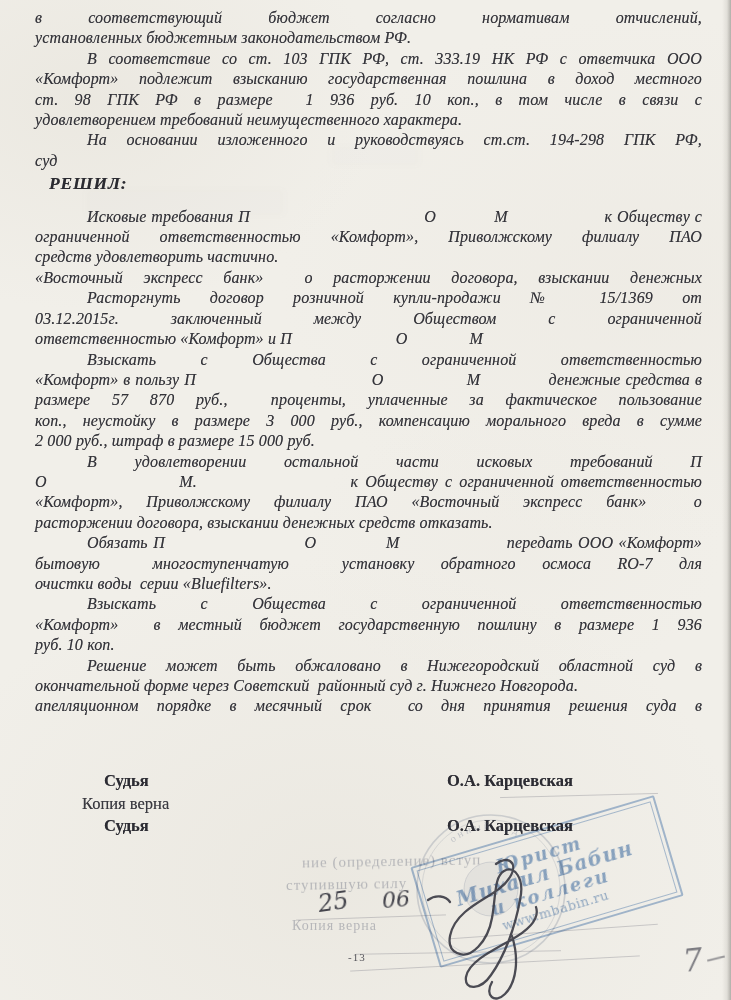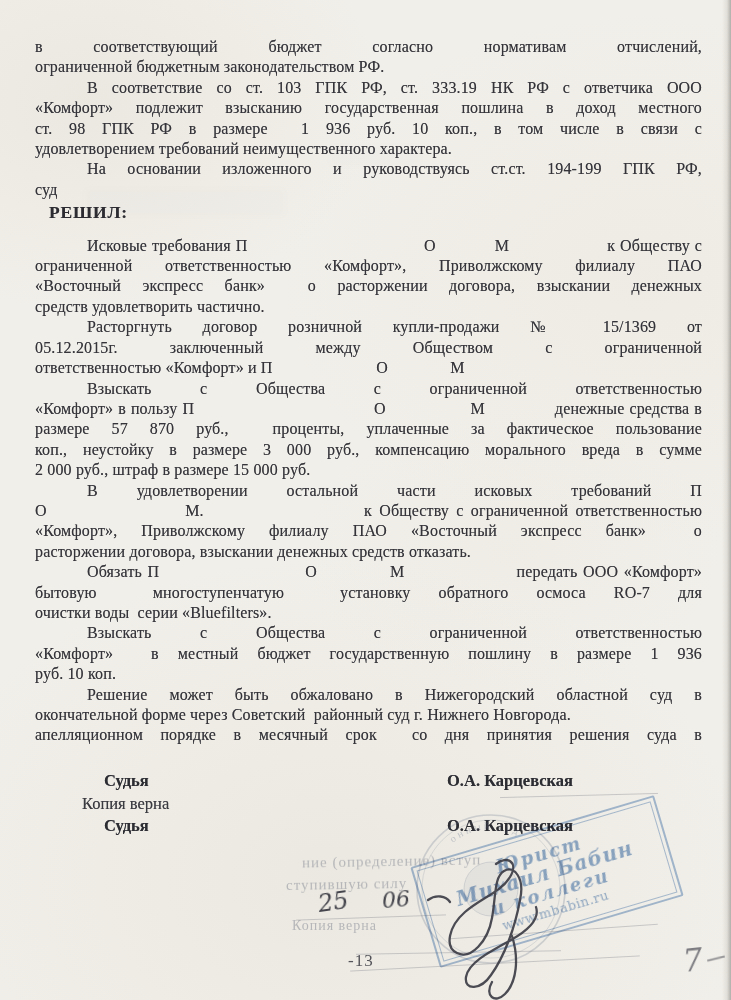--- a/index.html
+++ b/index.html
@@ -12,23 +12,24 @@
       radial-gradient(ellipse 300px 200px at 70% 55%, rgba(236,233,226,.4), transparent 70%),
       #f1efe9;
     font-family:"Liberation Serif", serif;
   }
   .page::after { 
     content:""; position:absolute; top:0; right:0; width:9px; height:100%;
     background:linear-gradient(to right, rgba(0,0,0,0), rgba(110,106,98,.12) 55%, rgba(80,78,72,.4));
     pointer-events:none;
   }
   .bodytext {
-    position:absolute; left:35px; top:37px; width:667px;
+    position:absolute; left:35px; top:8px; width:667px;
     font-size:16px; color:#34343a; letter-spacing:.15px;
     text-shadow:0 0 .5px rgba(52,52,60,.55);
+    font-style:italic;
   }
   .ln { line-height:20.4px; text-align:justify; text-align-last:justify; white-space:normal; }
   .ln.end { text-align-last:left; }
   .ln.ind { padding-left:52px; }
   .heading {
     line-height:20.4px; margin:2px 0 13px; text-align:left; font-weight:bold;
     font-size:17.5px; letter-spacing:.8px; color:#2b2b31; transform:translateX(14px);
   }
   .sig { position:absolute; font-size:16.5px; font-weight:bold; color:#2c2c33; text-shadow:0 0 .5px rgba(44,44,51,.55); }
   .plain { font-weight:normal; color:#3a3a41; }
@@ -52,48 +53,48 @@
     font-family:"DejaVu Serif", serif; font-style:italic; font-weight:bold;
     color:rgba(116,153,198,.88); line-height:1.04; filter:blur(.3px);
   }
   .stamp-l1 { font-size:18px; letter-spacing:2px; }
   .stamp-l2 { font-size:20px; letter-spacing:1px; }
   .stamp-l3 { font-size:18px; letter-spacing:2px; }
   .stamp-l4 { font-size:13px; font-style:normal; font-weight:normal; letter-spacing:.5px; margin-top:2px; color:rgba(116,153,198,.8); }
   .hand { position:absolute; font-family:"DejaVu Serif", serif; font-style:italic; color:#45454d; }
   .date-day { left:318px; top:888px; font-size:24px; transform:rotate(-8deg); filter:blur(.2px); }
   .date-month { left:382px; top:887px; font-size:22px; transform:rotate(-5deg); filter:blur(.2px); }
-  .pagenum { position:absolute; left:348px; top:951px; font-size:17px; color:rgba(58,58,66,.85); letter-spacing:1px; }
+  .pagenum { position:absolute; left:348px; top:951px; font-size:11px; color:rgba(58,58,66,.85); letter-spacing:1px; }
   .sheetnum { position:absolute; left:683px; top:942px; font-family:"DejaVu Serif",serif; font-style:italic;
     font-size:31px; color:rgba(95,95,104,.8); transform:rotate(-6deg); filter:blur(.2px); }
   .sheetnum::after { content:""; position:absolute; left:24px; top:18px; width:18px; height:1.5px;
     background:rgba(95,95,104,.6); transform:rotate(-8deg); }
   svg.overlay { position:absolute; pointer-events:none; }
 </style>
 </head>
 <body>
 
 <div class="page">
 
   <div class="bodytext">
     <div class="ln">в соответствующий бюджет согласно нормативам отчислений,</div>
-    <div class="ln end">ограниченной бюджетным законодательством РФ.</div>
+    <div class="ln end">установленных бюджетным законодательством РФ.</div>
     <div class="ln ind">В соответствие со ст. 103 ГПК РФ, ст. 333.19 НК РФ с ответчика ООО</div>
     <div class="ln">«Комфорт» подлежит взысканию государственная пошлина в доход местного</div>
     <div class="ln">ст. 98 ГПК РФ в размере &nbsp;1&nbsp;936 руб. 10 коп., в том числе в связи с</div>
     <div class="ln end">удовлетворением требований неимущественного характера.</div>
-    <div class="ln ind">На основании изложенного и руководствуясь ст.ст. 194-199 ГПК РФ,</div>
+    <div class="ln ind">На основании изложенного и руководствуясь ст.ст. 194-298 ГПК РФ,</div>
     <div class="ln end">суд</div>
     <div class="heading">РЕШИЛ:</div>
     <div class="ln ind">Исковые требования П&nbsp;&nbsp;&nbsp;&nbsp;&nbsp;&nbsp;&nbsp;&nbsp;&nbsp;&nbsp;&nbsp;&nbsp;&nbsp;&nbsp;&nbsp;&nbsp;&nbsp;&nbsp;&nbsp;&nbsp;&nbsp;&nbsp;&nbsp;&nbsp;&nbsp;&nbsp;&nbsp;&nbsp;&nbsp;&nbsp;&nbsp;&nbsp;&nbsp;&nbsp;&nbsp;&nbsp;О&nbsp;&nbsp;&nbsp;&nbsp;&nbsp;&nbsp;&nbsp;&nbsp;&nbsp;&nbsp;&nbsp;&nbsp;М&nbsp;&nbsp;&nbsp;&nbsp;&nbsp;&nbsp;&nbsp;&nbsp;&nbsp;&nbsp;&nbsp;&nbsp;&nbsp;&nbsp;&nbsp;&nbsp;&nbsp;&nbsp;&nbsp;&nbsp;к Обществу с</div>
     <div class="ln">ограниченной ответственностью «Комфорт», Приволжскому филиалу ПАО</div>
+    <div class="ln end">средств удовлетворить частично.</div>
     <div class="ln">«Восточный экспресс банк» &nbsp;о расторжении договора, взыскании денежных</div>
-    <div class="ln end">средств удовлетворить частично.</div>
     <div class="ln ind">Расторгнуть договор розничной купли-продажи № 15/1369 от</div>
-    <div class="ln">05.12.2015г. заключенный между Обществом с ограниченной</div>
+    <div class="ln">03.12.2015г. заключенный между Обществом с ограниченной</div>
     <div class="ln end">ответственностью «Комфорт» и П&nbsp;&nbsp;&nbsp;&nbsp;&nbsp;&nbsp;&nbsp;&nbsp;&nbsp;&nbsp;&nbsp;&nbsp;&nbsp;&nbsp;&nbsp;&nbsp;&nbsp;&nbsp;&nbsp;&nbsp;&nbsp;&nbsp;&nbsp;&nbsp;&nbsp;О&nbsp;&nbsp;&nbsp;&nbsp;&nbsp;&nbsp;&nbsp;&nbsp;&nbsp;&nbsp;&nbsp;&nbsp;&nbsp;&nbsp;&nbsp;М</div>
     <div class="ln ind">Взыскать с Общества с ограниченной ответственностью</div>
     <div class="ln">«Комфорт» в пользу П&nbsp;&nbsp;&nbsp;&nbsp;&nbsp;&nbsp;&nbsp;&nbsp;&nbsp;&nbsp;&nbsp;&nbsp;&nbsp;&nbsp;&nbsp;&nbsp;&nbsp;&nbsp;&nbsp;&nbsp;&nbsp;&nbsp;&nbsp;&nbsp;&nbsp;&nbsp;&nbsp;&nbsp;&nbsp;&nbsp;&nbsp;&nbsp;&nbsp;&nbsp;&nbsp;&nbsp;О&nbsp;&nbsp;&nbsp;&nbsp;&nbsp;&nbsp;&nbsp;&nbsp;&nbsp;&nbsp;&nbsp;&nbsp;&nbsp;&nbsp;&nbsp;&nbsp;&nbsp;М&nbsp;&nbsp;&nbsp;&nbsp;&nbsp;&nbsp;&nbsp;&nbsp;&nbsp;&nbsp;&nbsp;&nbsp;&nbsp;&nbsp;денежные средства в</div>
     <div class="ln">размере 57&nbsp;870 руб., &nbsp;проценты, уплаченные за фактическое пользование</div>
     <div class="ln">коп., неустойку в размере 3&nbsp;000 руб., компенсацию морального вреда в сумме</div>
     <div class="ln end">2&nbsp;000 руб., штраф в размере 15&nbsp;000 руб.</div>
     <div class="ln ind">В удовлетворении остальной части исковых требований П</div>
     <div class="ln">О&nbsp;&nbsp;&nbsp;&nbsp;&nbsp;&nbsp;&nbsp;&nbsp;&nbsp;&nbsp;&nbsp;&nbsp;&nbsp;&nbsp;&nbsp;&nbsp;&nbsp;&nbsp;&nbsp;М.&nbsp;&nbsp;&nbsp;&nbsp;&nbsp;&nbsp;&nbsp;&nbsp;&nbsp;&nbsp;&nbsp;&nbsp;&nbsp;&nbsp;&nbsp;&nbsp;&nbsp;&nbsp;&nbsp;&nbsp;&nbsp;&nbsp;к Обществу с ограниченной ответственностью</div>
     <div class="ln">«Комфорт», Приволжскому филиалу ПАО «Восточный экспресс банк» &nbsp;о</div>
     <div class="ln end">расторжении договора, взыскании денежных средств отказать.</div>

